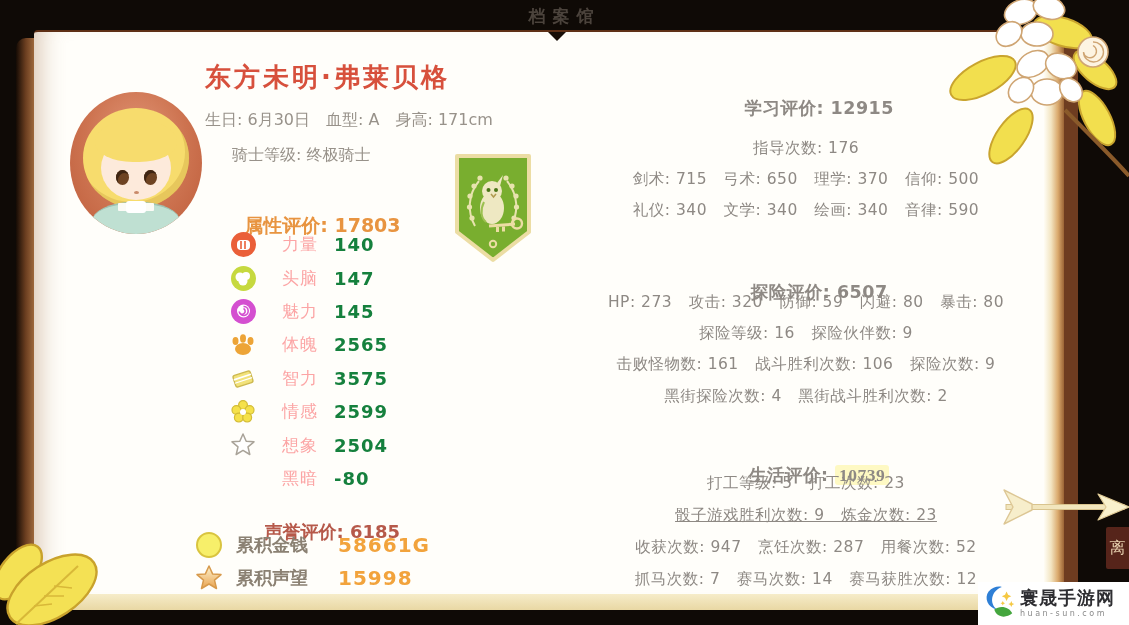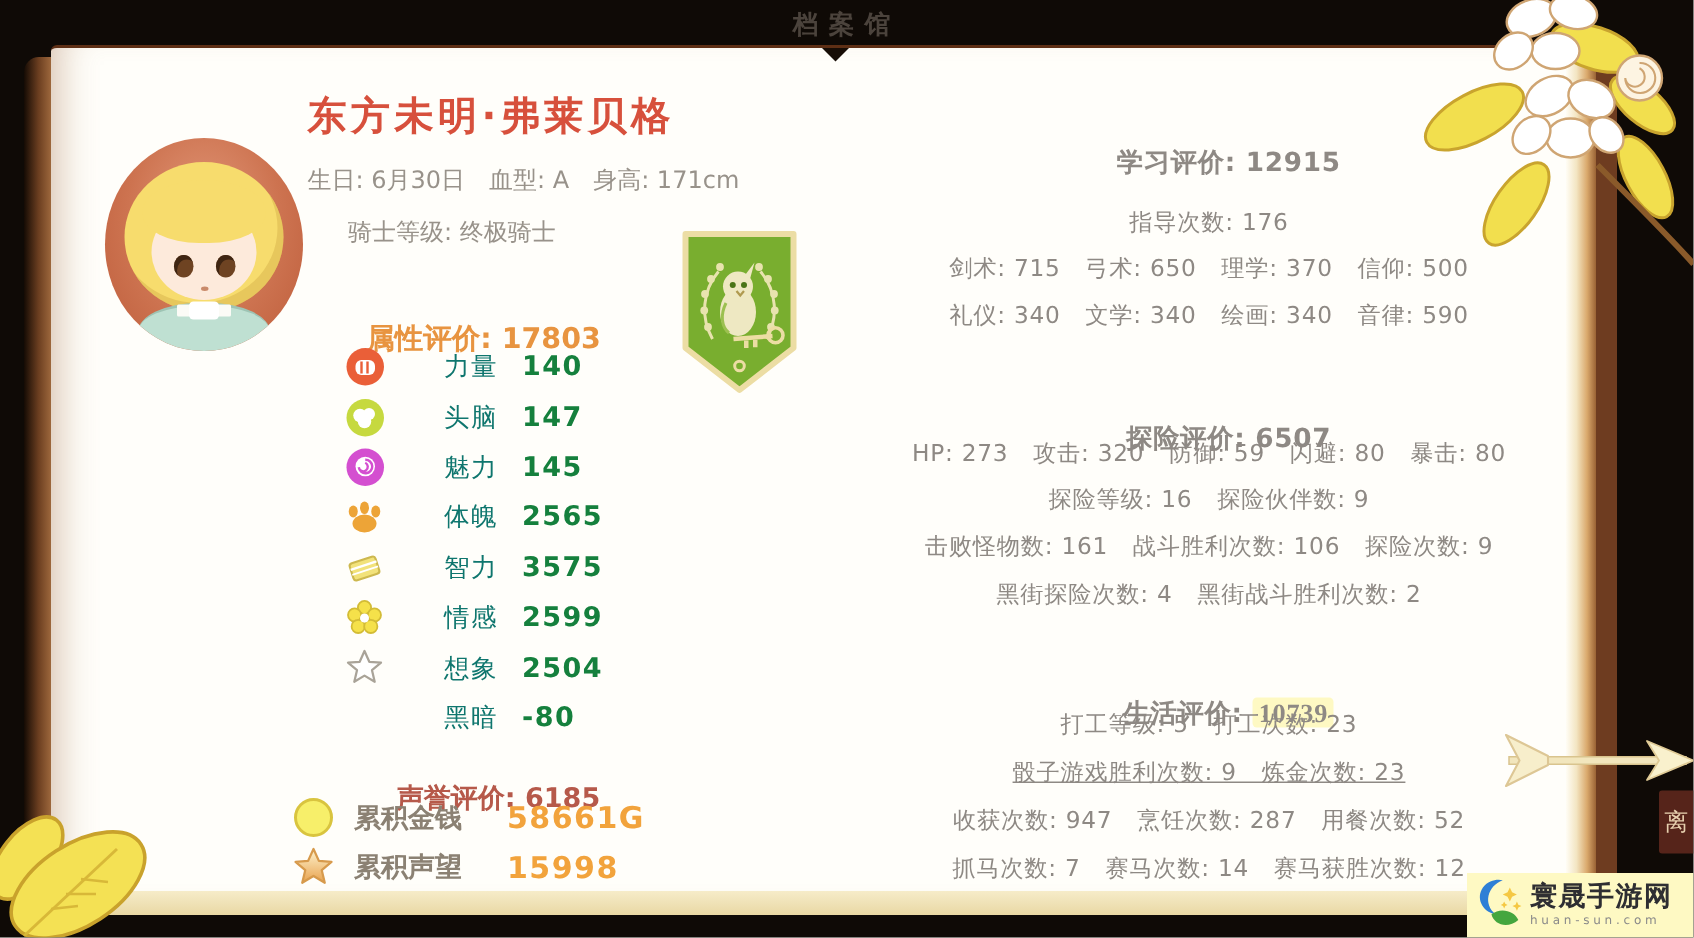--- a/index.html
+++ b/index.html
@@ -68,21 +68,21 @@
   .info-line{color:#98928a;font-size:16px;white-space:pre;}
   .basic-info{left:205px;top:110px;}
   .knight-info{left:232px;top:145px;}
   .sec-h{font-weight:bold;white-space:pre;}
   .sec-h .t::after{content:": ";}
   .attr-head{left:231px;top:191px;font-size:19px;color:#e89440;}
 
   .stat-list{left:228px;top:228px;width:260px;}
   .stat-row{height:33.4px;display:flex;align-items:center;}
   .stat-icon{width:30px;height:28px;display:flex;align-items:center;justify-content:center;flex:0 0 30px;}
-  .stat-label{margin-left:38px;width:52px;font-size:17px;color:#0f766e;letter-spacing:1px;}
+  .stat-label{margin-left:24px;width:52px;font-size:17px;color:#fca5a5;letter-spacing:1px;}
   .stat-value{font-size:18px;color:#15803d;font-weight:bold;letter-spacing:1px;}
 
   .rep-head{left:252px;top:499px;font-size:18px;color:#b6594a;}
   .res-row{display:flex;align-items:center;height:33px;}
   .res-rows{left:194px;top:528px;width:300px;}
   .res-icon{width:30px;height:30px;display:flex;align-items:center;justify-content:center;flex:0 0 30px;}
   .res-label{margin-left:12px;width:92px;font-size:18px;font-weight:bold;color:#8b8173;}
   .res-value{margin-left:10px;font-size:20px;font-weight:bold;color:#f2a33c;letter-spacing:1px;}
 
   
@@ -103,21 +103,21 @@
   .leaves-bl{left:0;top:538px;width:138px;height:87px;}
   .leave-btn{
     left:1106px;top:527px;width:23px;height:42px;
     background:#56241a;color:#e6cfae;font-size:16px;
     display:flex;align-items:center;justify-content:center;
     border:none;border-radius:2px 0 0 2px;cursor:pointer;
   }
 
   
   .watermark{
-    left:978px;top:582px;width:151px;height:43px;background:#fef9c3;
+    left:978px;top:582px;width:151px;height:43px;background:#ffffff;
     display:flex;align-items:center;padding-left:4px;box-sizing:border-box;
   }
   .wm-text{margin-left:4px;display:flex;flex-direction:column;line-height:1;}
   .wm-name{font-size:18px;font-weight:bold;color:#2e2e32;letter-spacing:1px;}
   .wm-url{font-size:8px;color:#8a8a8a;letter-spacing:2.5px;margin-top:3px;}
 </style>
 </head>
 <body>
 
 <div class="abs top-title">档案馆</div>

